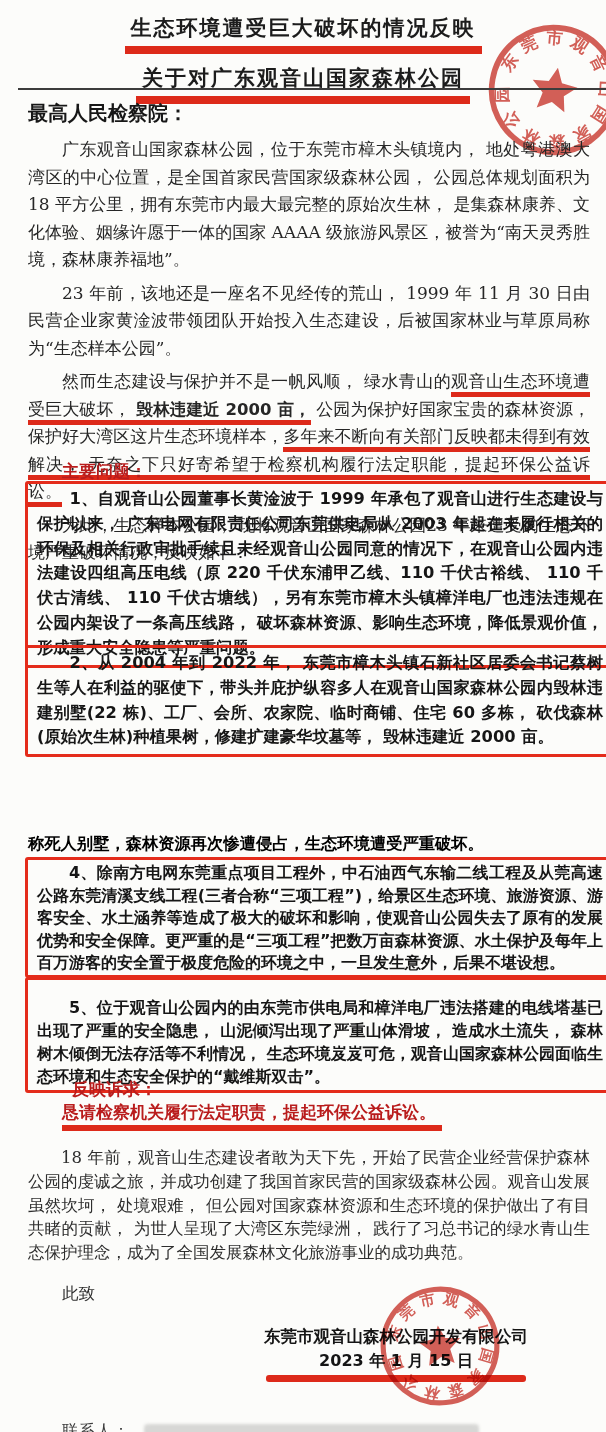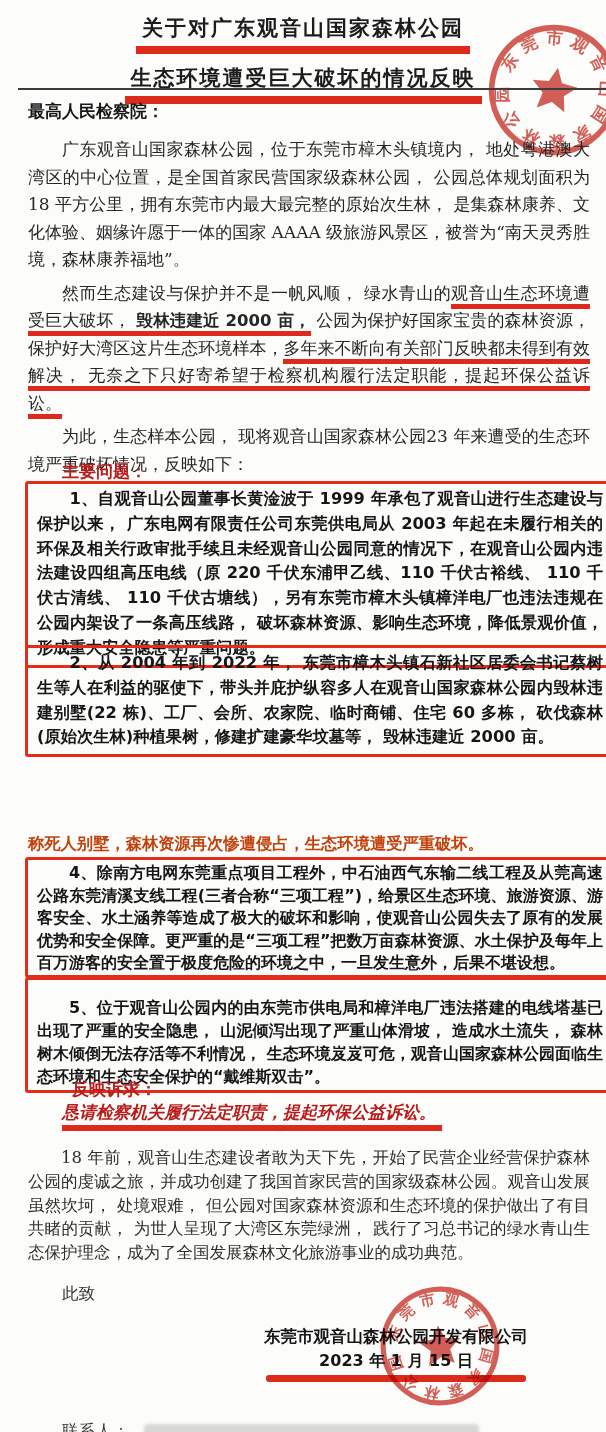--- a/index.html
+++ b/index.html
@@ -14,21 +14,21 @@
   .titles{top:10px;left:0;width:606px;text-align:center;}
   .title-line{margin:4px 0 10px 0;}
   .title-text{
     display:inline-block;font-family:"DejaVu Sans","Liberation Sans",sans-serif;
     font-weight:700;font-size:21px;letter-spacing:2px;color:#1c1c1c;
     padding:0 6px 4px 6px;border-bottom:8px solid var(--accent,#dd2a1a);
   }
   .divider{top:88px;left:18px;width:588px;border-top:2px solid #3c3c3c;height:0;}
   .salutation{
     top:100px;left:28px;font-family:"DejaVu Sans","Liberation Sans",sans-serif;
-    font-weight:700;font-size:17px;color:#171717;text-align:right;
+    font-weight:700;font-size:20px;color:#171717;text-align:right;
   }
   
   .bodyblock{left:28px;width:562px;font-size:17px;line-height:27.5px;text-align:justify;}
   .para{margin:0;}
   .indent{text-indent:2em;margin-top:6px;}
   .ul{border-bottom:5px solid var(--accent,#dd2a1a);padding-bottom:1px;}
   .b{font-weight:700;font-family:"DejaVu Sans","Liberation Sans",sans-serif;font-size:16.5px;}
   .sans-bold{font-family:"DejaVu Sans","Liberation Sans",sans-serif;font-weight:700;color:#b91c1c;}
   .issues-heading{top:460px;left:62px;font-size:17px;}
   
@@ -39,24 +39,24 @@
     font-family:"DejaVu Sans","Liberation Sans",sans-serif;font-weight:700;
     font-size:16.3px;line-height:24.8px;color:#161616;
     text-align:justify;text-indent:2em;background:transparent;
   }
   .box1{top:481px;}
   .box2{top:645px;}
   .box3{top:757px;padding-bottom:16px;}
   .box4{top:857px;line-height:22.5px;font-size:16px;padding-top:2px;padding-bottom:0;}
   .box5{top:977px;line-height:23px;font-size:16px;padding-top:16px;padding-bottom:2px;}
   .cont-line{top:833px;left:28px;width:562px;font-family:"DejaVu Sans","Liberation Sans",sans-serif;
-    font-weight:700;font-size:16.3px;color:#c2410c;}
+    font-weight:700;font-size:16.3px;color:#000000;}
   
   .appeal-heading{top:1078px;left:72px;font-size:17px;}
-  .appeal-demand{top:1101px;left:62px;font-size:17px;font-style:italic;}
+  .appeal-demand{top:1101px;left:62px;font-size:17px;}
   .appeal-demand .dl{border-bottom:6px solid var(--accent,#dd2a1a);padding:0 6px 3px 0;}
   
   .closing{top:1140px;font-size:16.5px;line-height:23.8px;color:#2e2e2e;}
   .cizhi{top:1283px;left:62px;font-size:16.5px;color:#2e2e2e;}
   
   .signature{top:1326px;right:78px;text-align:center;}
   .sig-company{font-family:"DejaVu Sans","Liberation Sans",sans-serif;font-weight:700;
     font-size:16.5px;color:#151515;white-space:nowrap;}
   .sig-date{font-family:"DejaVu Sans","Liberation Sans",sans-serif;font-weight:700;
     font-size:16px;color:#151515;margin-top:3px;white-space:nowrap;}
@@ -74,24 +74,24 @@
   .stamp-bottom{top:1284px;left:378px;width:124px;height:124px;transform:rotate(-6deg);}
   .stamp svg{width:100%;height:100%;}
 </style>
 </head>
 <body>
 
 <div class="page">
 
   <div class="abs titles">
     <div class="title-line">
-      <span class="title-text">关于对广东观音山国家森林公园</span>
+      <span class="title-text">生态环境遭受巨大破坏的情况反映</span>
     </div>
     <div class="title-line">
-      <span class="title-text">生态环境遭受巨大破坏的情况反映</span>
+      <span class="title-text">关于对广东观音山国家森林公园</span>
     </div>
   </div>
 
   <div class="abs stamp stamp-top">
     <svg viewBox="0 0 120 120">
       <defs>
         <path id="arcA" d="M 60,60 m -41,0 a 41,41 0 1,1 82,0 a 41,41 0 1,1 -82,0"></path>
       </defs>
       <circle cx="60" cy="60" r="55" fill="none" stroke="#cf4a42" stroke-width="5"></circle>
       <polygon points="60,40 65.9,52.9 80,54.4 69.5,63.9 72.4,77.8 60,70.7 47.6,77.8 50.5,63.9 40,54.4 54.1,52.9" fill="#cf4a42"></polygon>
@@ -100,20 +100,21 @@
       </text>
     </svg>
   </div>
 
   <div class="abs divider"></div>
 
   <div class="abs salutation">最高人民检察院：</div>
 
   <div class="abs bodyblock" style="top:130px;">
     <p class="para indent">广东观音山国家森林公园，位于东莞市樟木头镇境内， 地处粤港澳大湾区的中心位置，是全国首家民营国家级森林公园， 公园总体规划面积为 18 平方公里，拥有东莞市内最大最完整的原始次生林， 是集森林康养、文化体验、姻缘许愿于一体的国家 AAAA 级旅游风景区，被誉为“南天灵秀胜境，森林康养福地”。</p>
+    <p class="para indent">23 年前，该地还是一座名不见经传的荒山， 1999 年 11 月 30 日由民营企业家黄淦波带领团队开始投入生态建设，后被国家林业与草原局称为“生态样本公园”。</p>
     <p class="para indent"><span>然而生态建设与保护并不是一帆风顺， 绿水青山的</span><span class="ul">观音山生态环境遭受巨大破坏，</span><span class="ul b"> 毁林违建近 2000 亩，</span><span> 公园为保护好国家宝贵的森林资源，保护好大湾区这片生态环境样本，</span><span class="ul">多年来不断向有关部门反映都未得到有效解决， 无奈之下只好寄希望于检察机构履行法定职能，提起环保公益诉讼。</span></p>
     <p class="para indent">为此，生态样本公园， 现将观音山国家森林公园23 年来遭受的生态环境严重破坏情况，反映如下：</p>
   </div>
 
   <div class="abs sans-bold issues-heading">主要问题：</div>
 
   <div class="abs redbox box1">1、自观音山公园董事长黄淦波于 1999 年承包了观音山进行生态建设与保护以来， 广东电网有限责任公司东莞供电局从 2003 年起在未履行相关的环保及相关行政审批手续且未经观音山公园同意的情况下，在观音山公园内违法建设四组高压电线（原 220 千伏东浦甲乙线、110 千伏古裕线、 110 千伏古清线、 110 千伏古塘线），另有东莞市樟木头镇樟洋电厂也违法违规在公园内架设了一条高压线路， 破坏森林资源、影响生态环境，降低景观价值，形成重大安全隐患等严重问题。</div>
   <div class="abs redbox box2">2、从 2004 年到 2022 年， 东莞市樟木头镇石新社区居委会书记蔡树生等人在利益的驱使下，带头并庇护纵容多人在观音山国家森林公园内毁林违建别墅(22 栋)、工厂、会所、农家院、临时商铺、住宅 60 多栋， 砍伐森林(原始次生林)种植果树，修建扩建豪华坟墓等， 毁林违建近 2000 亩。</div>
   <div class="abs cont-line">称死人别墅，森林资源再次惨遭侵占，生态环境遭受严重破坏。</div>
   <div class="abs redbox box4">4、除南方电网东莞重点项目工程外，中石油西气东输二线工程及从莞高速公路东莞清溪支线工程(三者合称“三项工程”)，给景区生态环境、旅游资源、游客安全、水土涵养等造成了极大的破坏和影响，使观音山公园失去了原有的发展优势和安全保障。更严重的是“三项工程”把数万亩森林资源、水土保护及每年上百万游客的安全置于极度危险的环境之中，一旦发生意外，后果不堪设想。</div>

